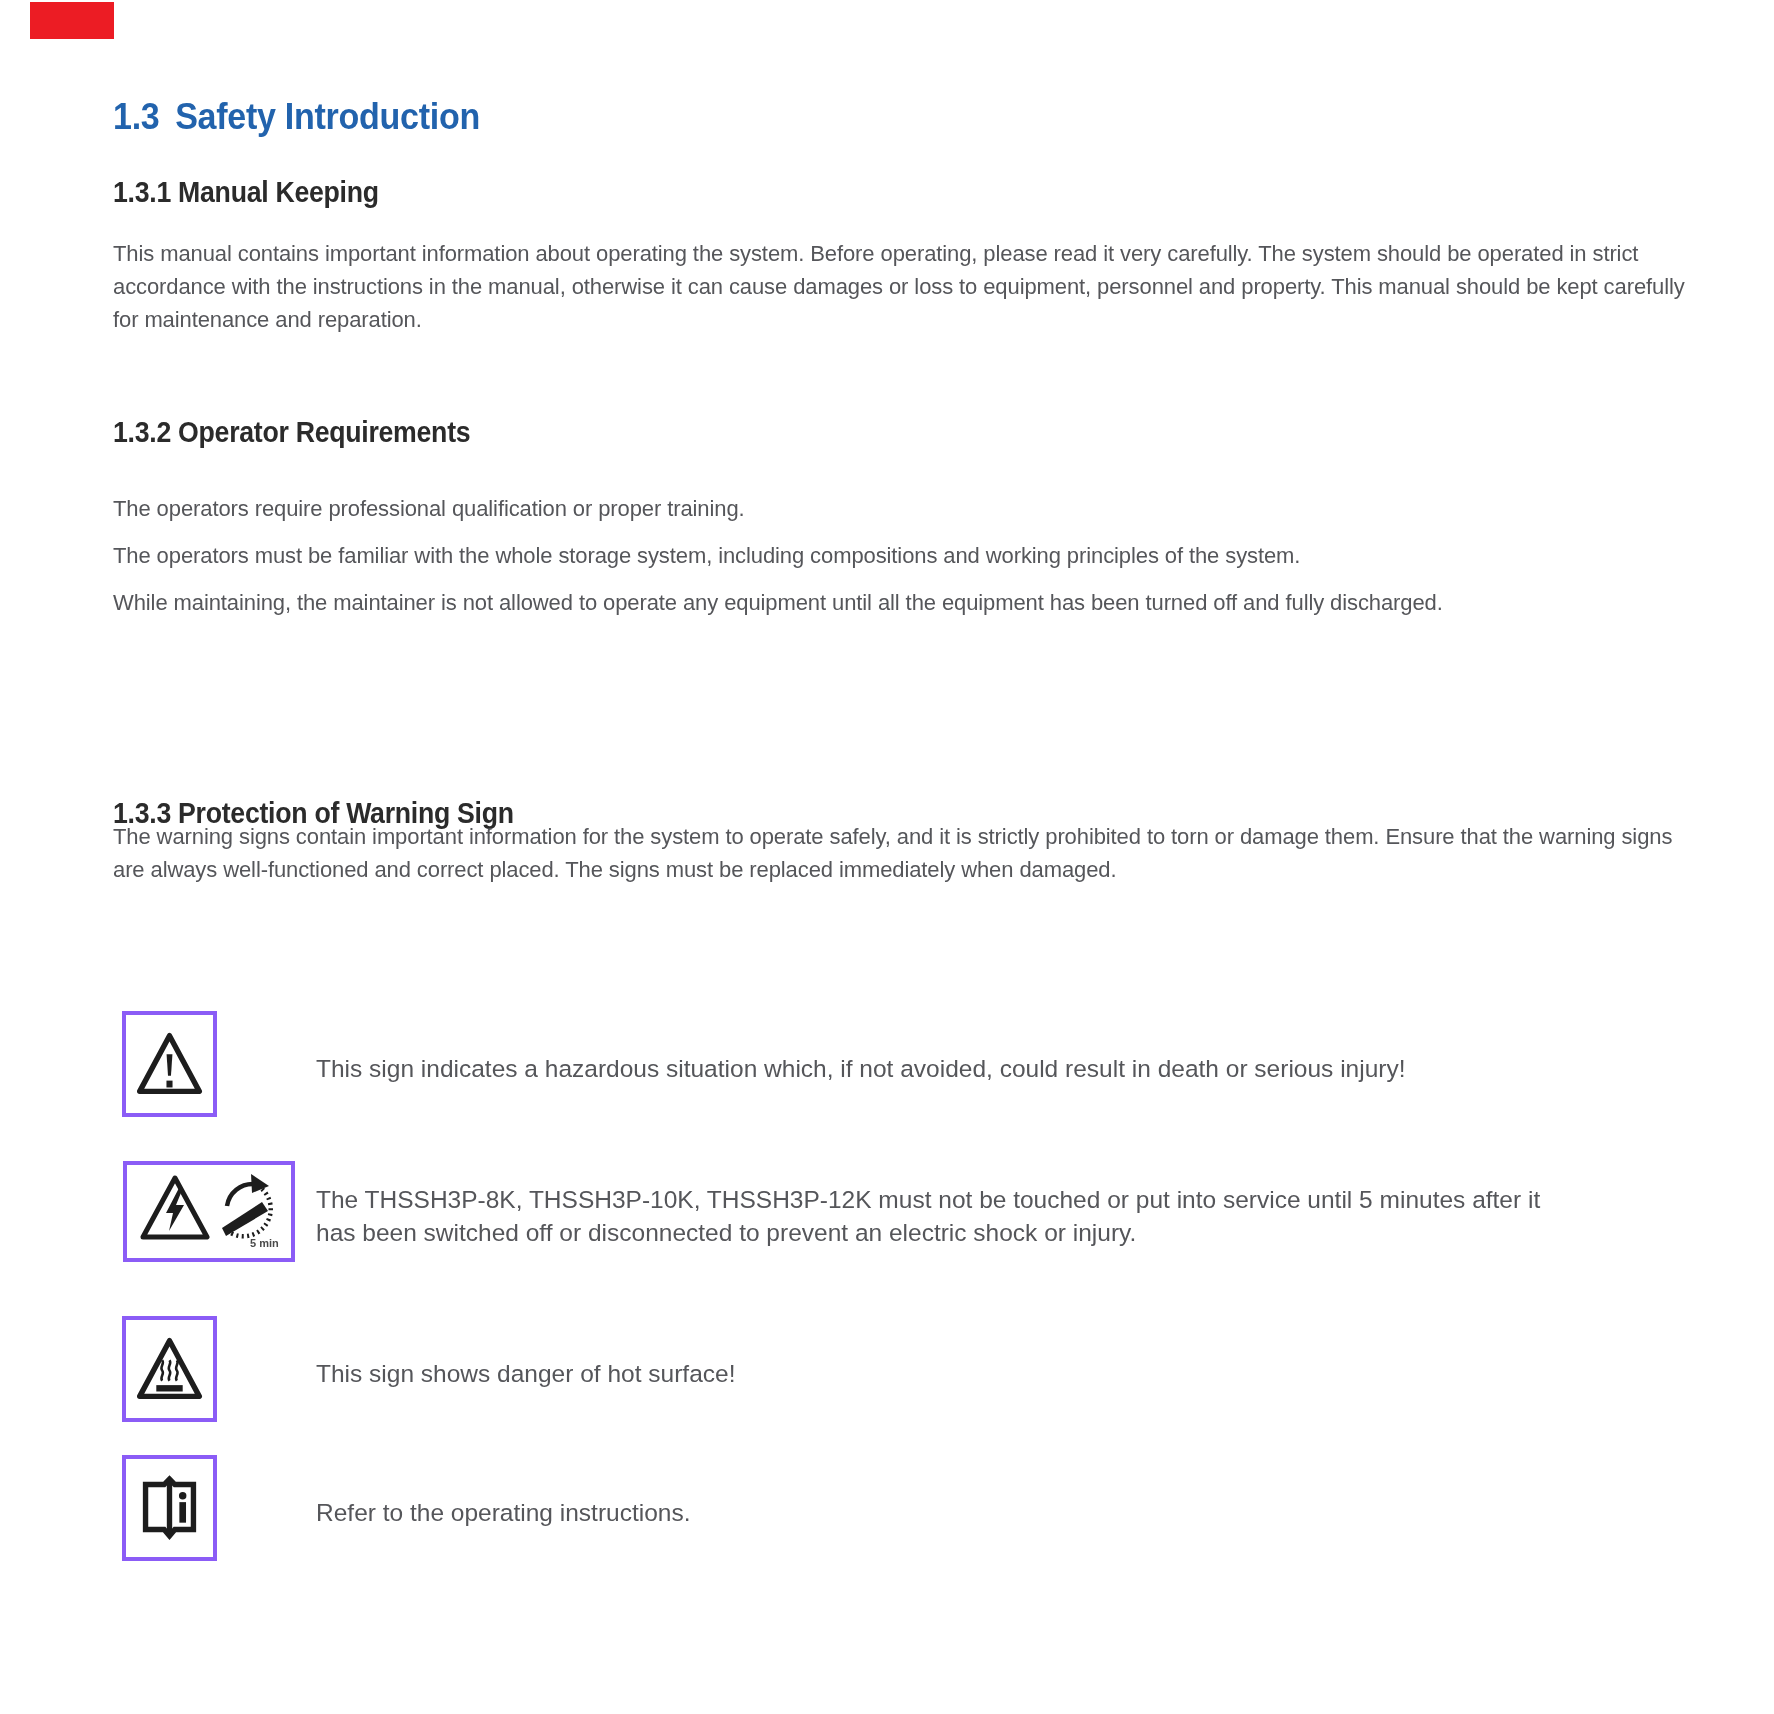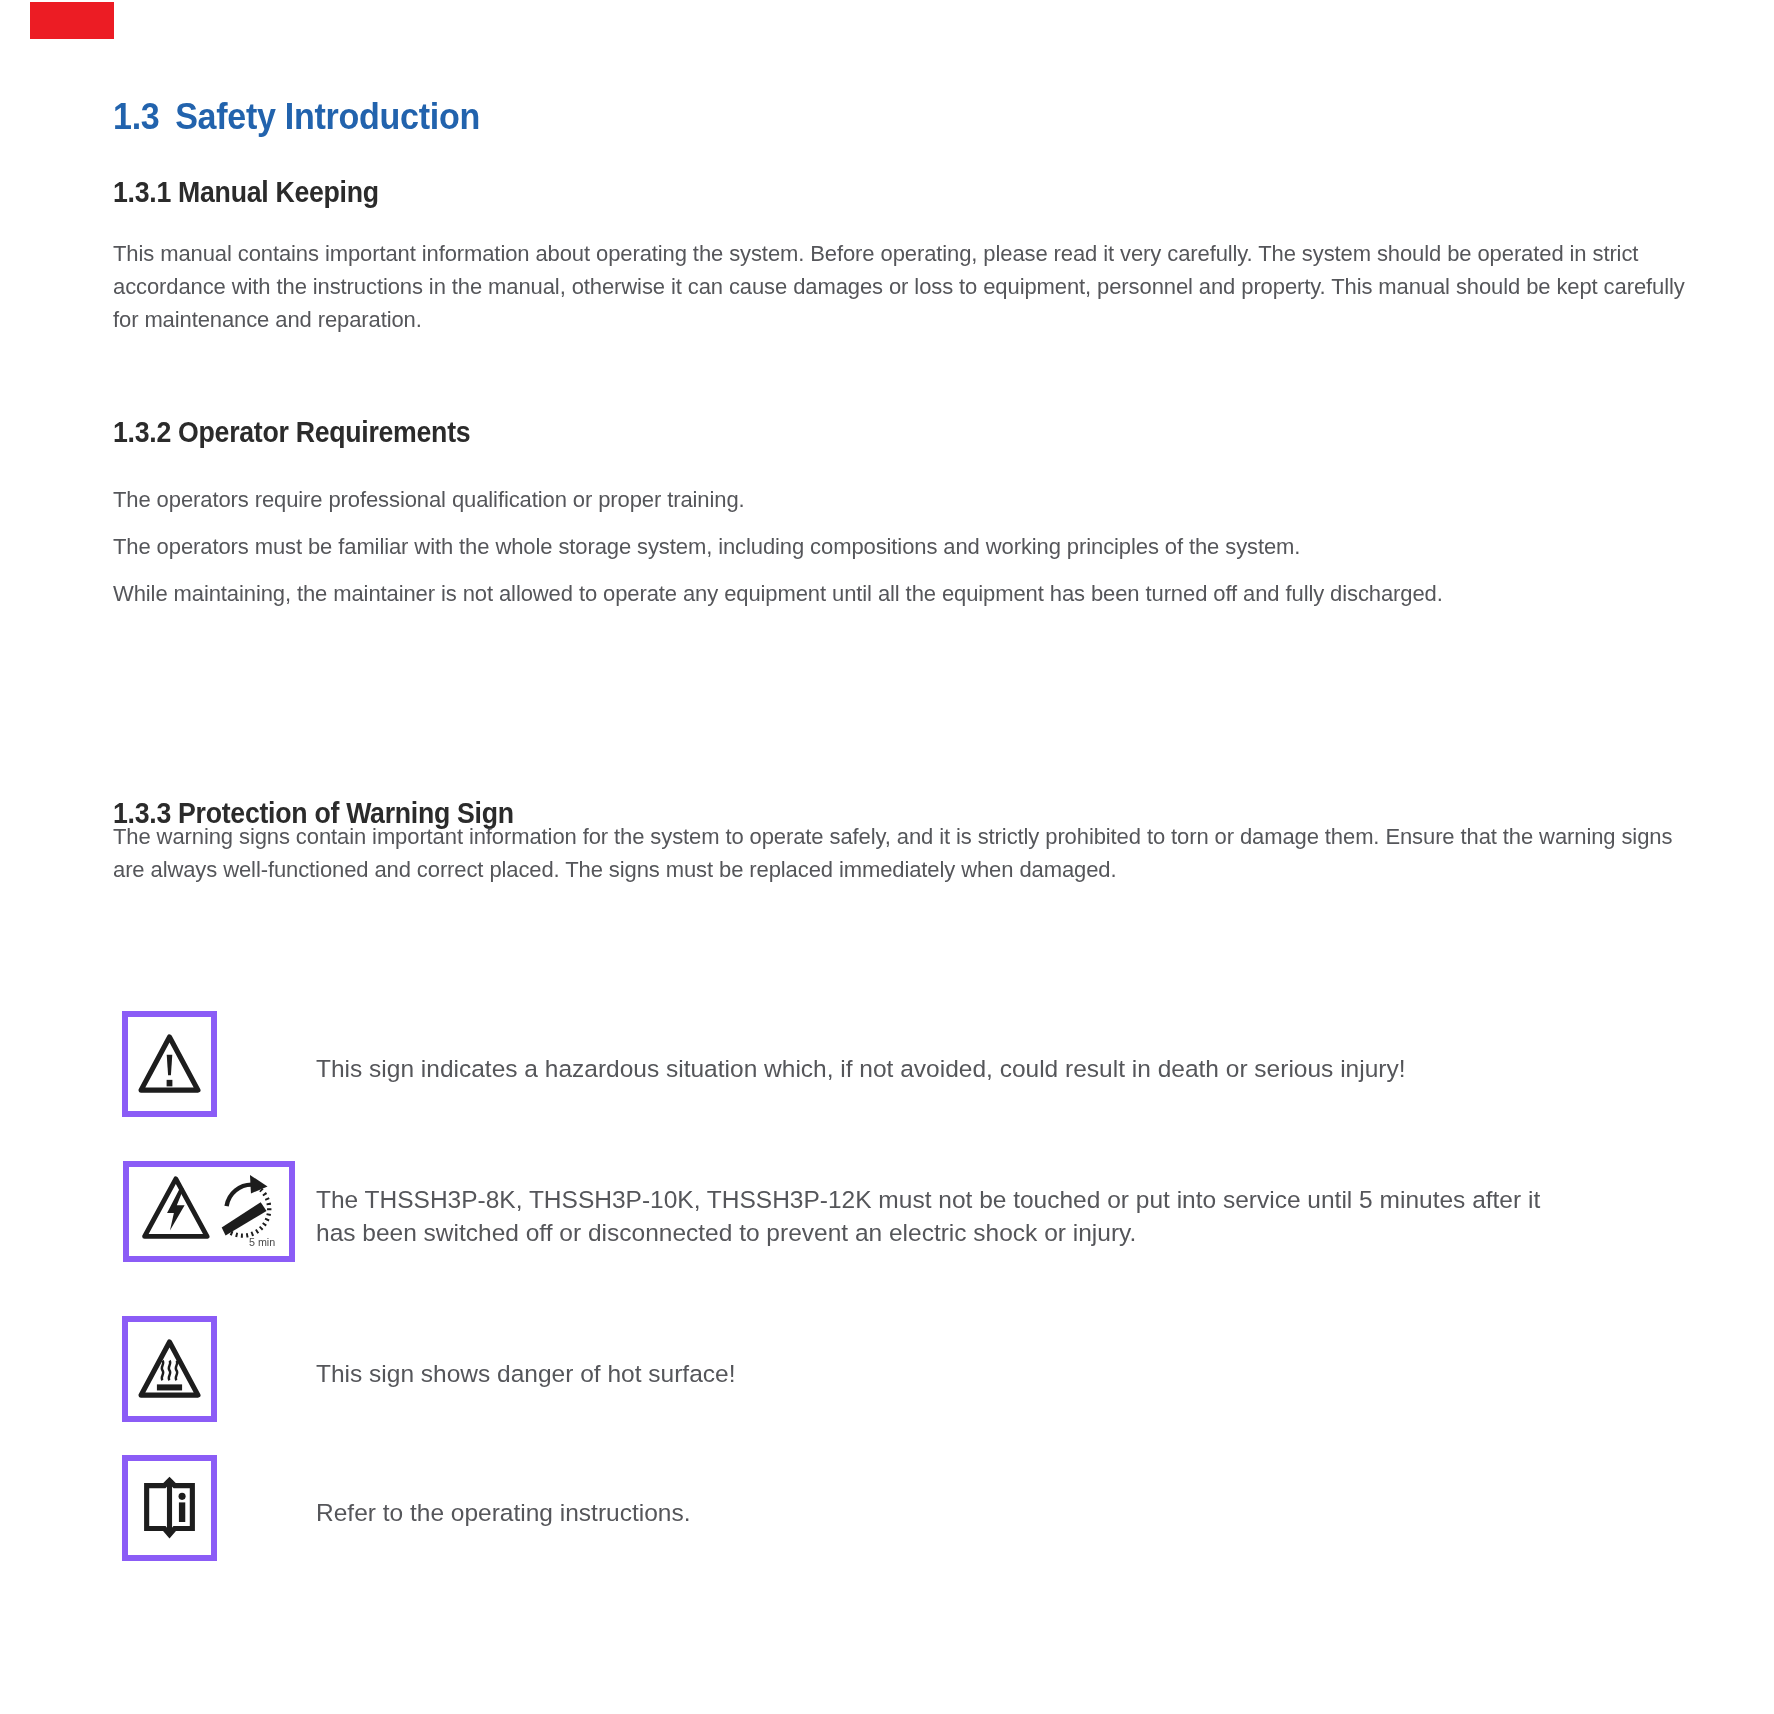--- a/index.html
+++ b/index.html
@@ -29,27 +29,28 @@
     font-size:29px; line-height:38px;
     font-weight:bold; color:#2b2b2b;
     transform:scaleX(0.92); transform-origin:left center;
     white-space:nowrap; letter-spacing:-0.3px;
   }
   .body-text {
     position:absolute; left:113px; margin:0;
     font-size:22px; line-height:33px;
     color:#55565a; letter-spacing:-0.1px;
   }
-  .para-group p { margin:0 0 14px 0; }
+  .para-group p { margin:9px 0 14px 0; }
   .icon-box {
     position:absolute;
-    border:6px solid #8b5cf6;
+    border:4px solid #8b5cf6;
     background:#ffffff;
     display:flex; align-items:center; justify-content:center;
     box-sizing:border-box;
+    font-weight:bold;
   }
   .warn-text {
     position:absolute; left:312px; margin:4px;
     font-size:24.5px; line-height:33px;
     color:#55565a; transform:translateY(-50%);
   }
   svg { display:block; }
 </style>
 </head>
 <body>

